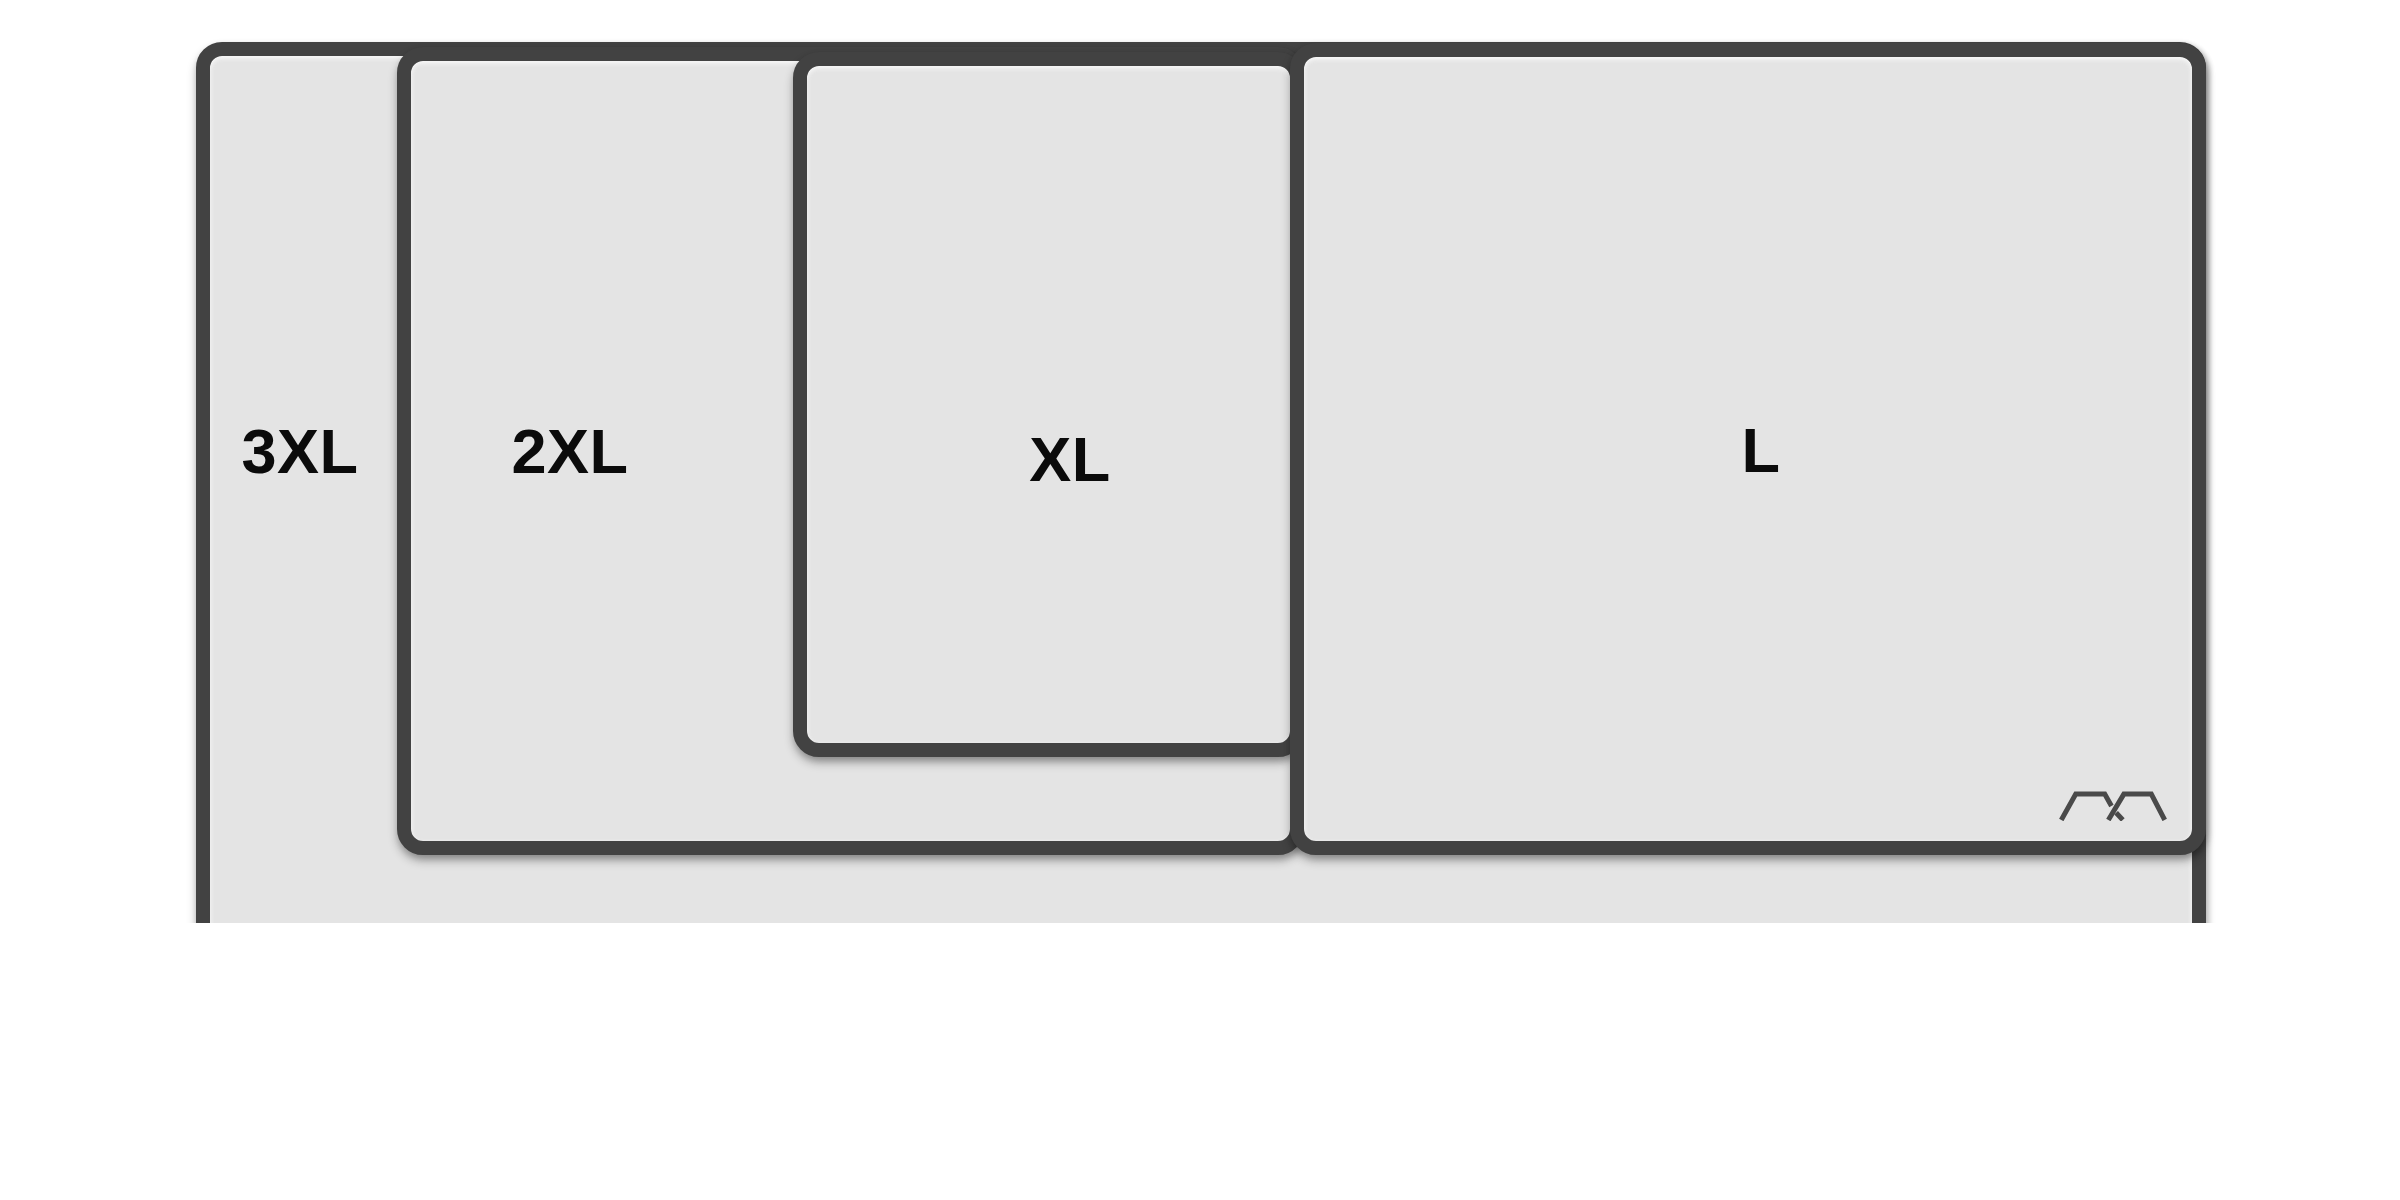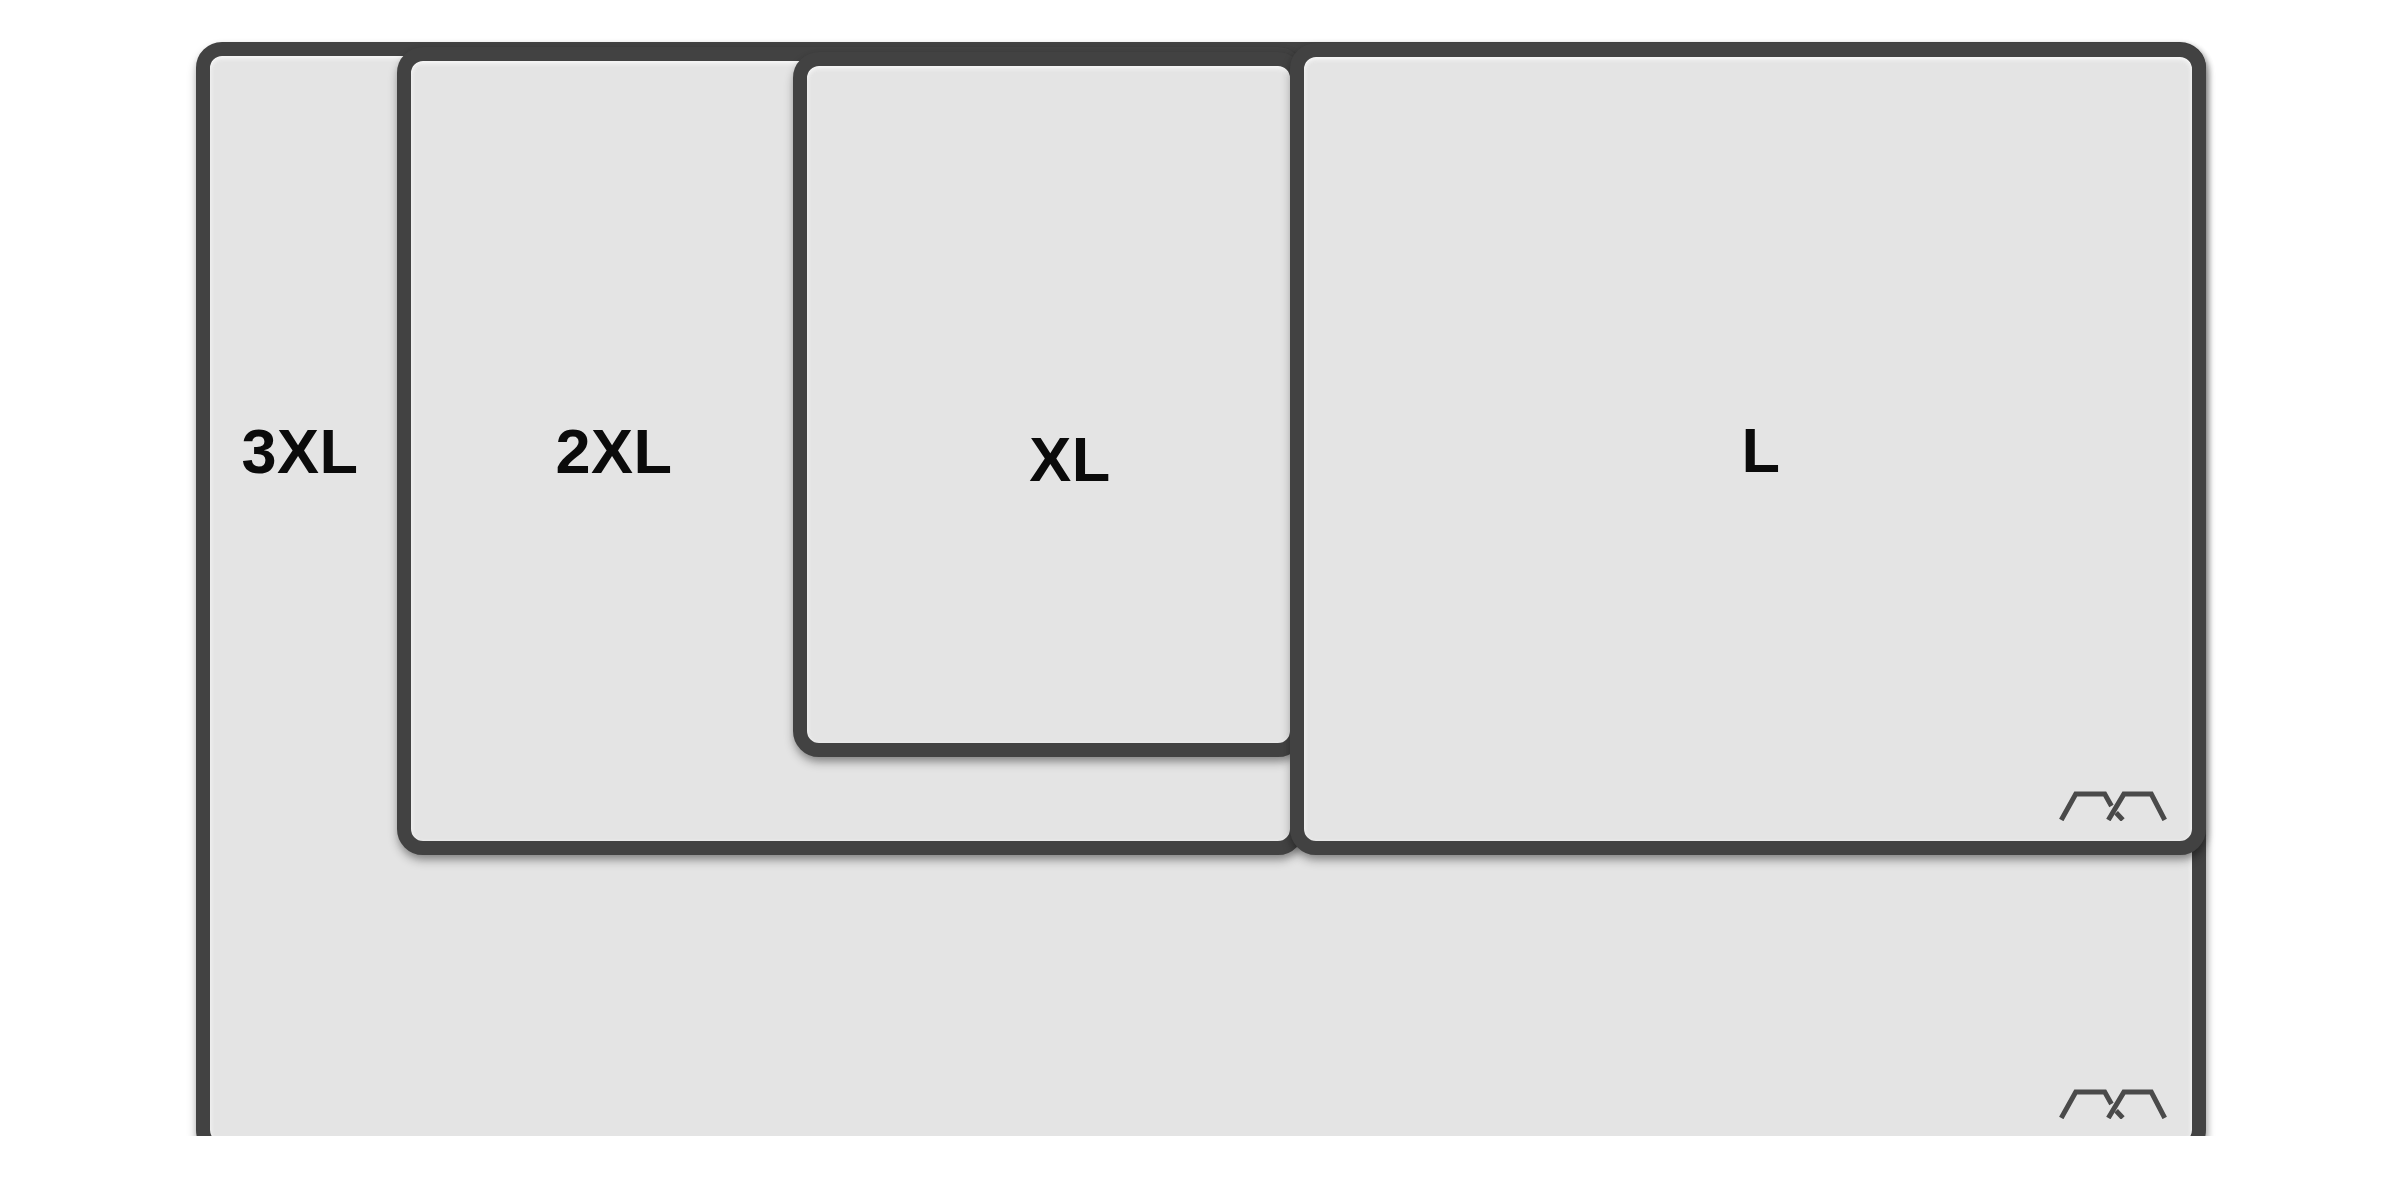--- a/index.html
+++ b/index.html
@@ -3,21 +3,21 @@
 <meta charset="utf-8">
 <style>
   html, body {
     margin: 0;
     padding: 0;
     background: #ffffff;
   }
   .canvas {
     position: relative;
     width: 2400px;
-    height: 1136px;
+    height: 923px;
     background: #ffffff;
     overflow: hidden;
     font-family: "Liberation Sans", sans-serif;
   }
   .pad {
     position: absolute;
     box-sizing: border-box;
     background: #e4e4e4;
     border: 14px solid #424242;
     border-radius: 26px;
@@ -34,21 +34,21 @@
     position: absolute;
     transform: translate(-50%, -50%);
     font-size: 63px;
     font-weight: 700;
     color: #0b0b0b;
     white-space: nowrap;
     letter-spacing: 0.5px;
     user-select: none;
   }
   #label-3xl { left: 300px;  top: 451px; }
-  #label-2xl { left: 614px;  top: 451px; }
+  #label-2xl { left: 570px;  top: 451px; }
   #label-xl  { left: 1070px; top: 451px; margin-top: 8px; }
   #label-l   { left: 1761px; top: 450px; }
 
   .brand-logo {
     position: absolute;
     width: 108px;
     height: 30px;
   }
   #logo-l   { left: 2059px; top: 791px;  }
   #logo-3xl { left: 2059px; top: 1089px; }

